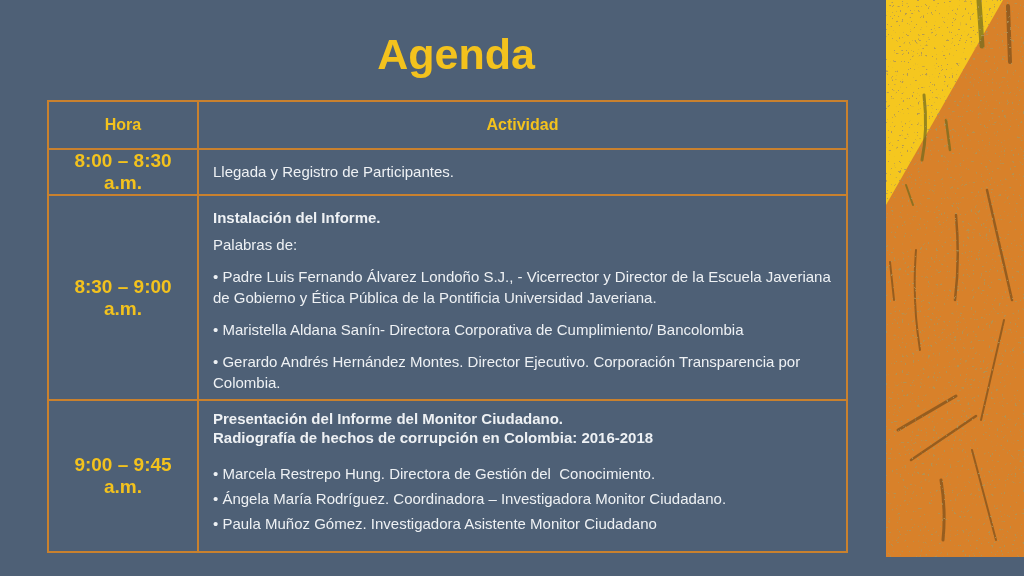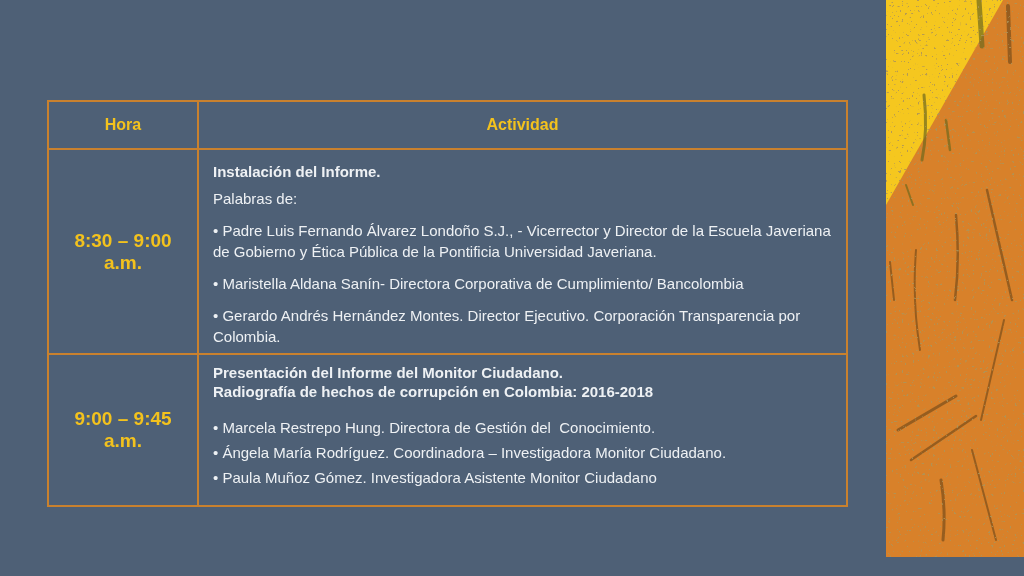--- a/index.html
+++ b/index.html
@@ -113,33 +113,40 @@
       <path d="M12,430 L70,396" stroke-width="3"></path>
       <path d="M25,460 L90,416" stroke-width="2.5"></path>
       <path d="M55,480 Q60,510 57,540" stroke-width="3"></path>
       <path d="M86,450 L110,540" stroke-width="2"></path>
       <path d="M8,300 L4,262" stroke-width="2"></path>
       <path d="M60,120 L64,150" stroke="#6f6a1e" stroke-width="2.5"></path>
     </g>
     <rect width="138" height="557" filter="url(#speck)" opacity="0.85"></rect>
   </svg>
 
+  <h1 class="title">Agenda</h1>
 
   <table class="agenda">
     <colgroup>
         <col class="c-hora">
         <col>
       </colgroup>
     <thead>
       <tr>
         <th class="hdr">Hora</th>
         <th class="hdr">Actividad</th>
       </tr>
     </thead>
     <tbody>
+      <tr class="r1">
+        <td class="time">8:00 – 8:30 a.m.</td>
+        <td class="activity">
+          <p>Llegada y Registro de Participantes.</p>
+        </td>
+      </tr>
       <tr class="r2">
         <td class="time">8:30 – 9:00 a.m.</td>
         <td class="activity va-top">
           <p class="heading">Instalación del Informe.</p>
           <p class="intro">Palabras de:</p>
           <p class="bullet">• Padre Luis Fernando Álvarez Londoño S.J., - Vicerrector y Director de la Escuela Javeriana de Gobierno y Ética Pública de la Pontificia Universidad Javeriana.</p>
           <p class="bullet">• Maristella Aldana Sanín- Directora Corporativa de Cumplimiento/ Bancolombia</p>
           <p class="bullet">• Gerardo Andrés Hernández Montes. Director Ejecutivo. Corporación Transparencia por Colombia.</p>
         </td>
       </tr>

